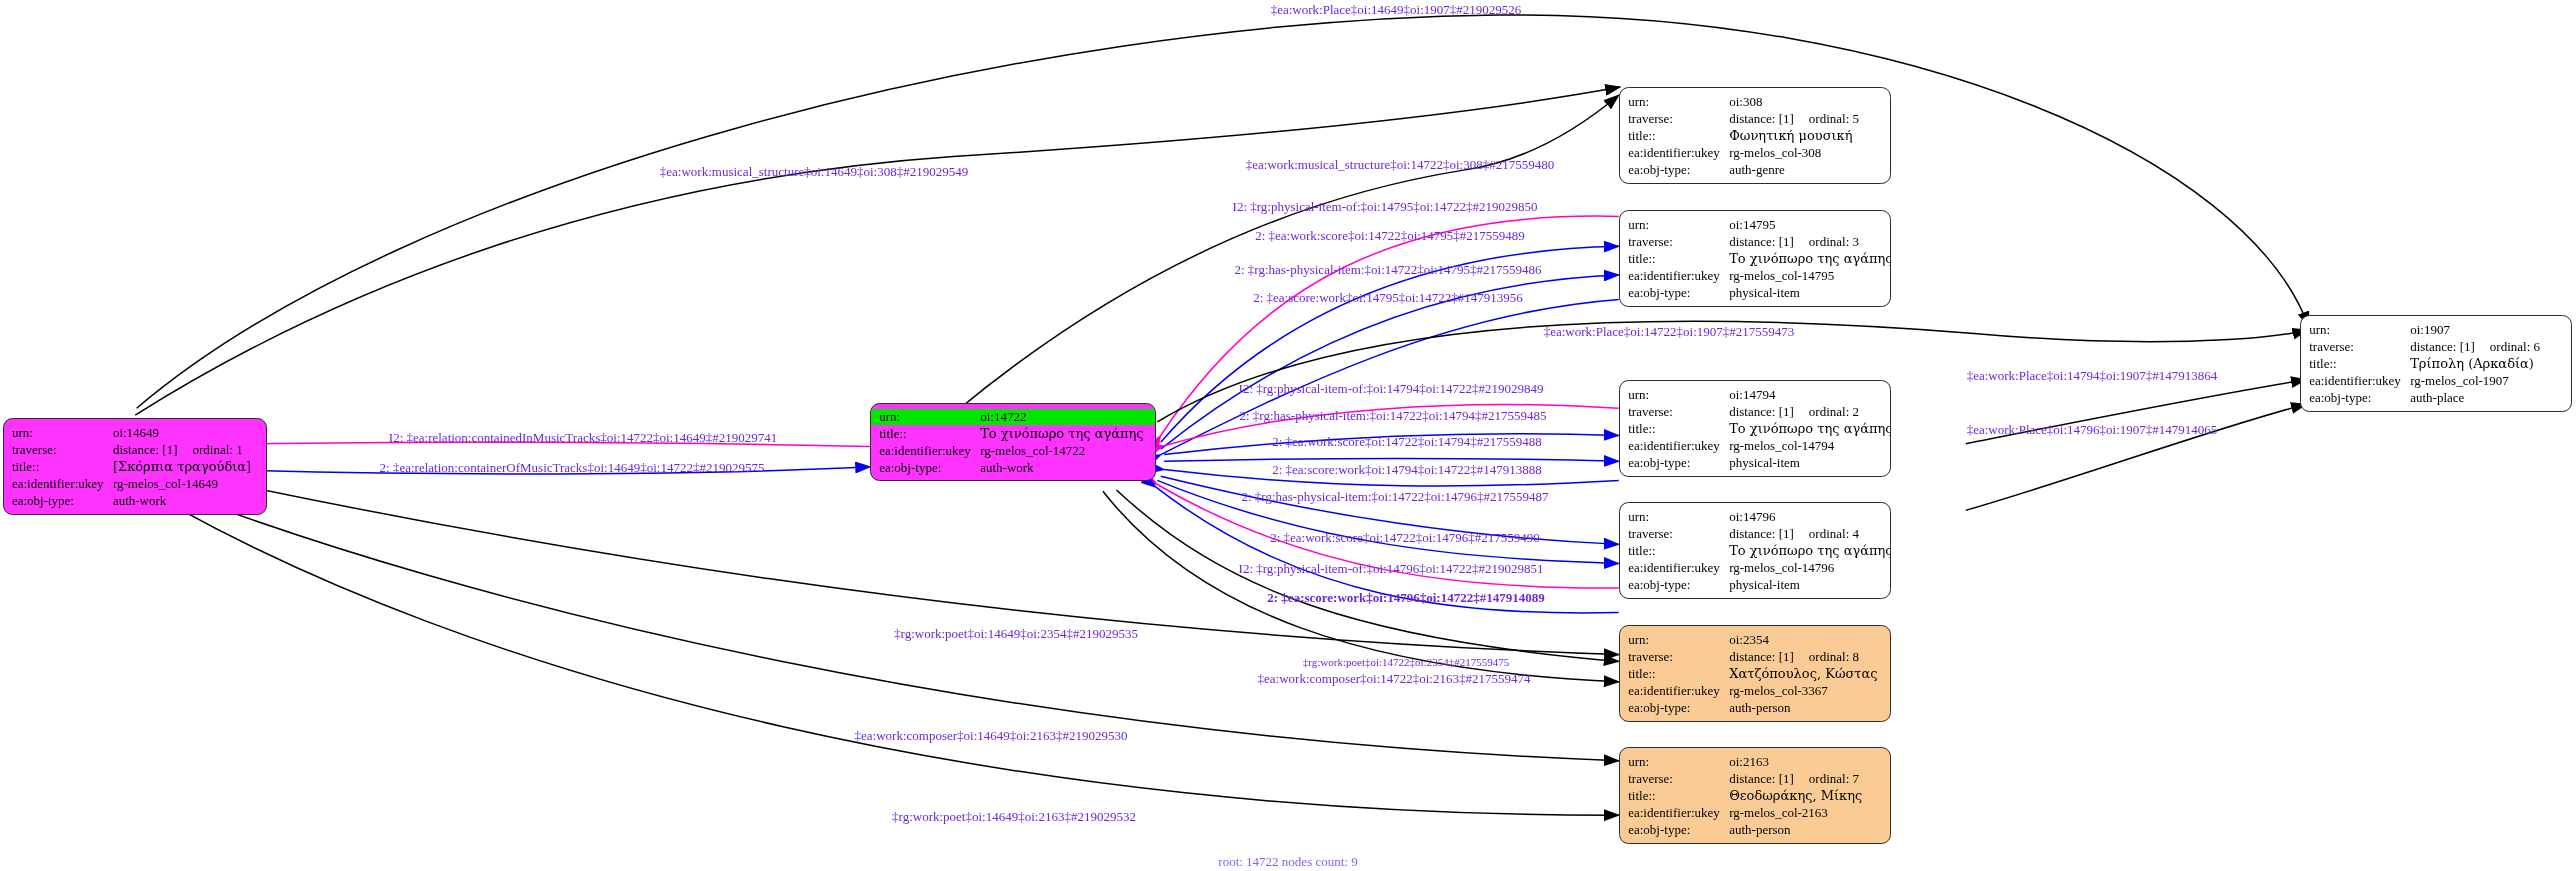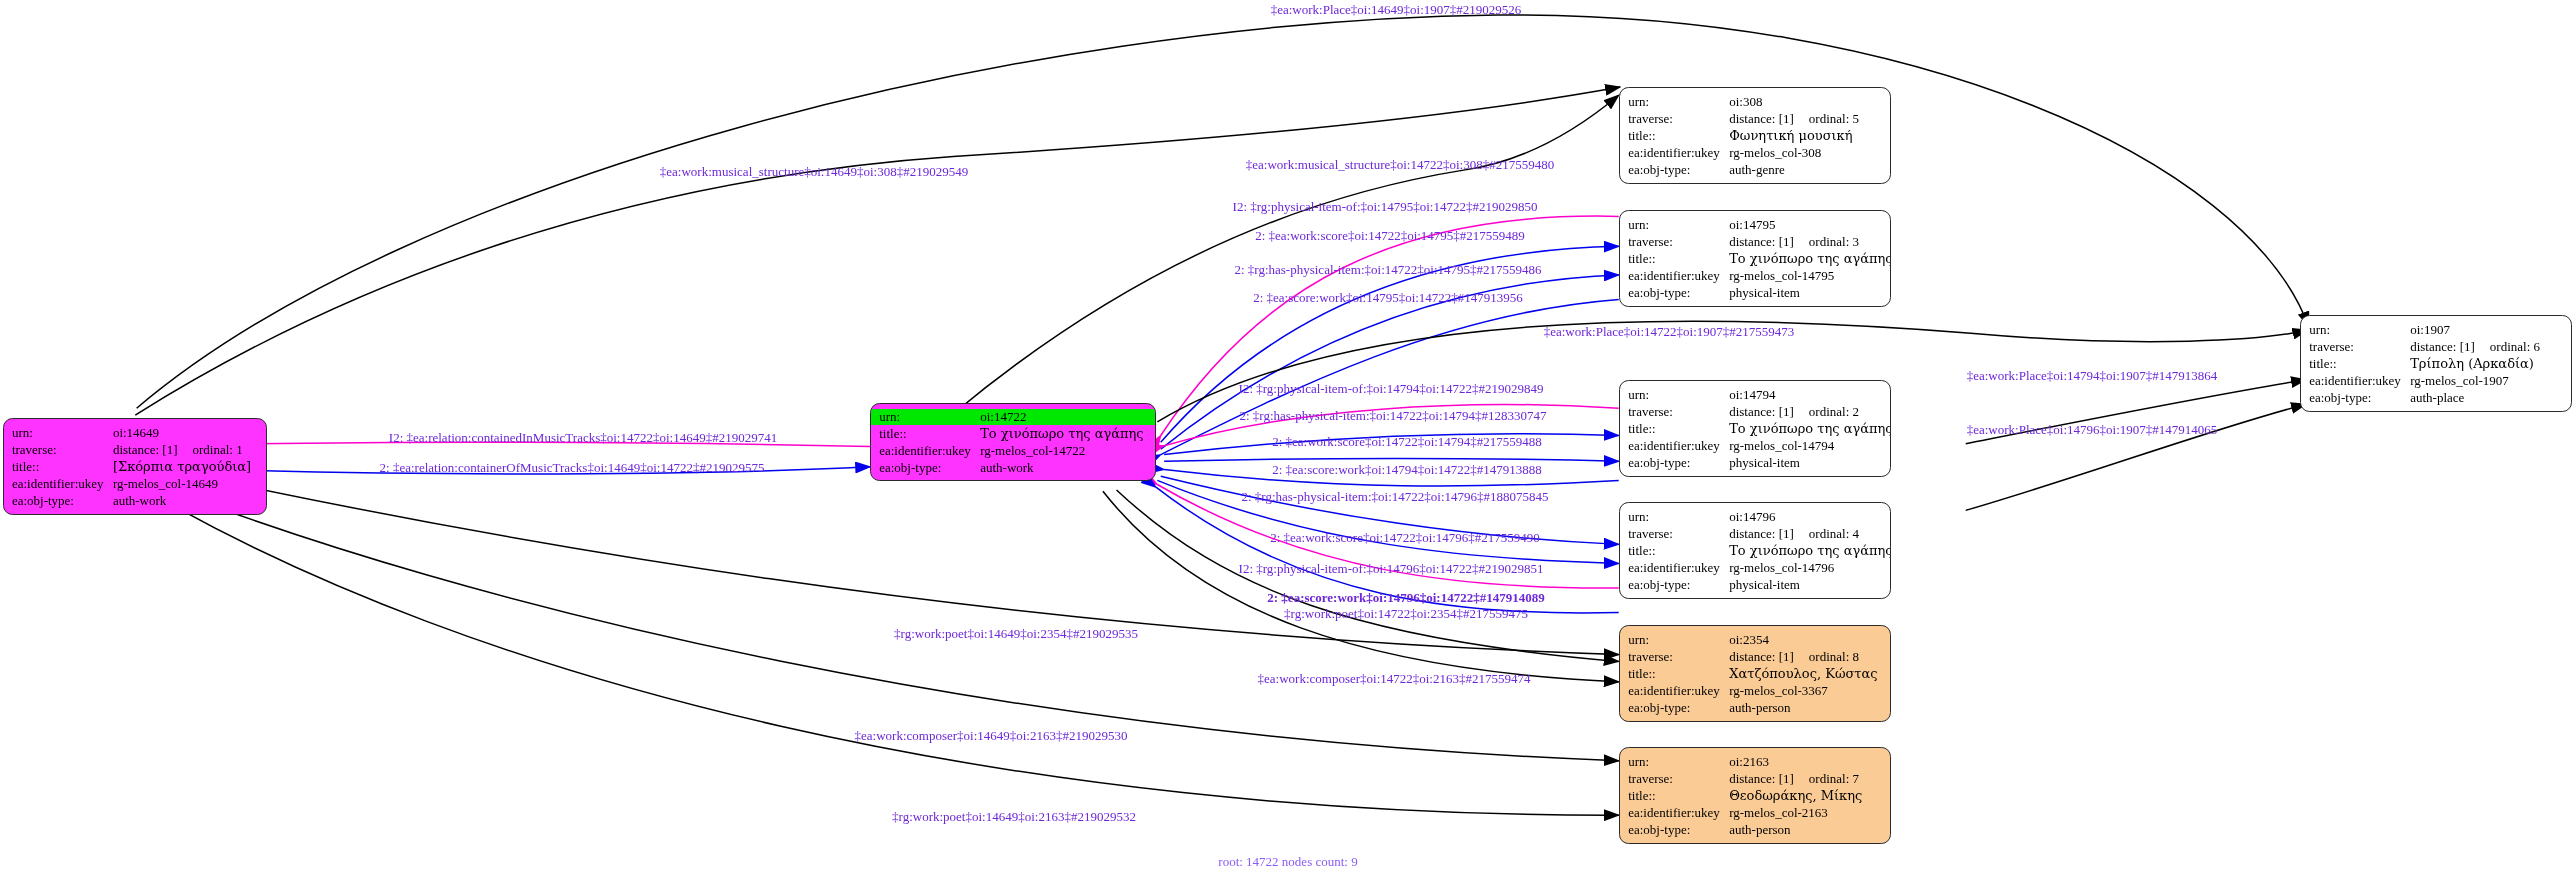--- a/index.html
+++ b/index.html
@@ -353,41 +353,41 @@
   <div class="elabel" style="left:1390px; top:236px; font-size:13px;">2: ‡ea:work:score‡oi:14722‡oi:14795‡#217559489</div>
 
   <div class="elabel" style="left:1388px; top:270px; font-size:13px;">2: ‡rg:has-physical-item:‡oi:14722‡oi:14795‡#217559486</div>
 
   <div class="elabel" style="left:1388px; top:298px; font-size:13px;">2: ‡ea:score:work‡oi:14795‡oi:14722‡#147913956</div>
 
   <div class="elabel" style="left:1669px; top:332px; font-size:13px;">‡ea:work:Place‡oi:14722‡oi:1907‡#217559473</div>
 
   <div class="elabel" style="left:1391px; top:389px; font-size:13px;">I2: ‡rg:physical-item-of:‡oi:14794‡oi:14722‡#219029849</div>
 
-  <div class="elabel" style="left:1393px; top:416px; font-size:13px;">2: ‡rg:has-physical-item:‡oi:14722‡oi:14794‡#128330747</div>
+  <div class="elabel" style="left:1393px; top:416px; font-size:13px;">2: ‡rg:has-physical-item:‡oi:14722‡oi:14794‡#217559485</div>
 
   <div class="elabel" style="left:1407px; top:442px; font-size:13px;">2: ‡ea:work:score‡oi:14722‡oi:14794‡#217559488</div>
 
   <div class="elabel" style="left:1407px; top:470px; font-size:13px;">2: ‡ea:score:work‡oi:14794‡oi:14722‡#147913888</div>
 
-  <div class="elabel" style="left:1395px; top:497px; font-size:13px;">2: ‡rg:has-physical-item:‡oi:14722‡oi:14796‡#188075845</div>
+  <div class="elabel" style="left:1395px; top:497px; font-size:13px;">2: ‡rg:has-physical-item:‡oi:14722‡oi:14796‡#217559487</div>
 
   <div class="elabel" style="left:1405px; top:538px; font-size:13px;">2: ‡ea:work:score‡oi:14722‡oi:14796‡#217559490</div>
 
   <div class="elabel" style="left:1391px; top:569px; font-size:13px;">I2: ‡rg:physical-item-of:‡oi:14796‡oi:14722‡#219029851</div>
 
   <div class="elabel" style="left:1406px; top:598px; font-size:13px;font-weight:bold;">2: ‡ea:score:work‡oi:14796‡oi:14722‡#147914089</div>
 
   <div class="elabel" style="left:583px; top:438px; font-size:13px;">I2: ‡ea:relation:containedInMusicTracks‡oi:14722‡oi:14649‡#219029741</div>
 
   <div class="elabel" style="left:572px; top:468px; font-size:13px;">2: ‡ea:relation:containerOfMusicTracks‡oi:14649‡oi:14722‡#219029575</div>
 
   <div class="elabel" style="left:1016px; top:634px; font-size:13px;">‡rg:work:poet‡oi:14649‡oi:2354‡#219029535</div>
 
-  <div class="elabel" style="left:1406px; top:614px; font-size:13px;">‡rg:work:poet‡oi:14722‡oi:2354‡#217559475</div>
+  <div class="elabel" style="left:1406px; top:662px; font-size:11px;">‡rg:work:poet‡oi:14722‡oi:2354‡#217559475</div>
 
   <div class="elabel" style="left:1394px; top:679px; font-size:13px;">‡ea:work:composer‡oi:14722‡oi:2163‡#217559474</div>
 
   <div class="elabel" style="left:991px; top:736px; font-size:13px;">‡ea:work:composer‡oi:14649‡oi:2163‡#219029530</div>
 
   <div class="elabel" style="left:1014px; top:817px; font-size:13px;">‡rg:work:poet‡oi:14649‡oi:2163‡#219029532</div>
 
   <div class="elabel" style="left:2092px; top:376px; font-size:13px;">‡ea:work:Place‡oi:14794‡oi:1907‡#147913864</div>
 
   <div class="elabel" style="left:2092px; top:430px; font-size:13px;">‡ea:work:Place‡oi:14796‡oi:1907‡#147914065</div>

